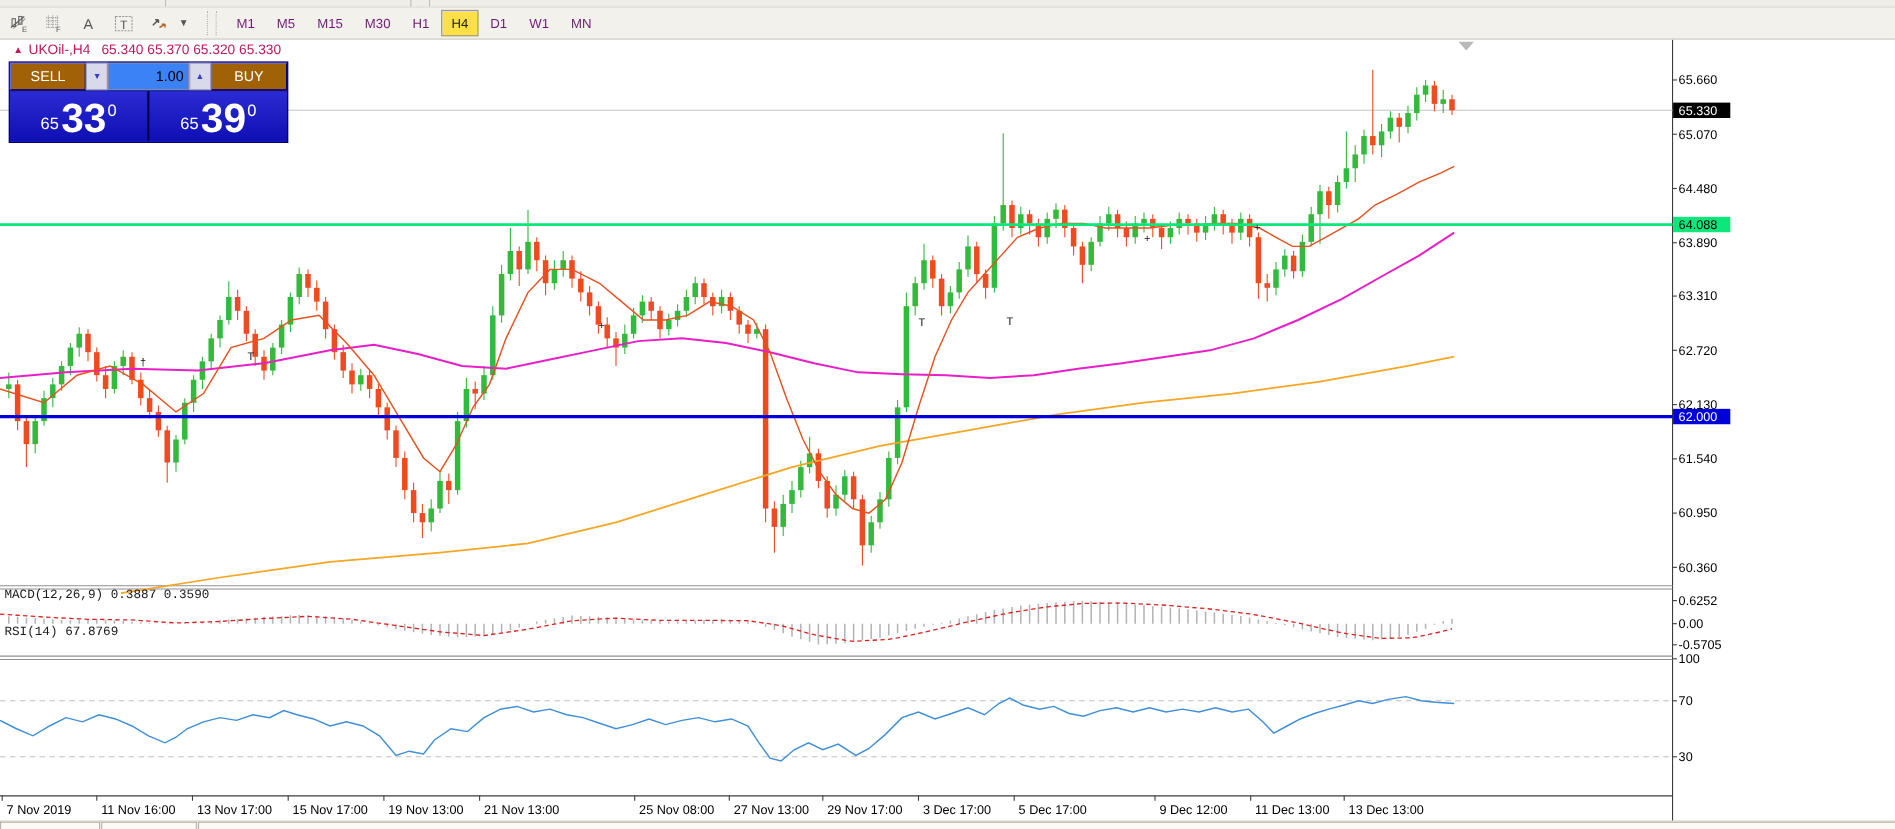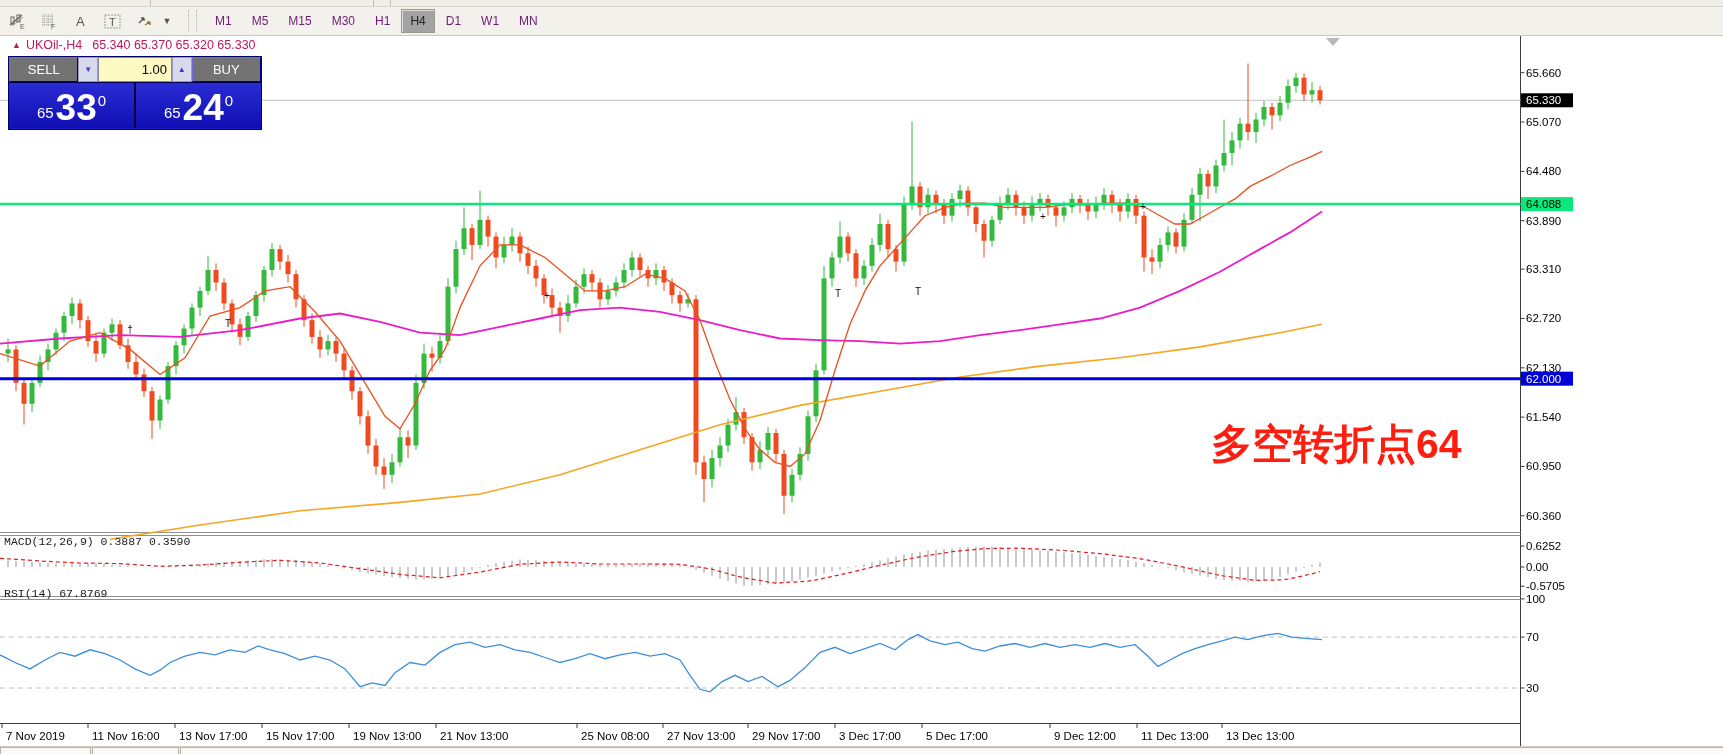--- a/index.html
+++ b/index.html
@@ -9,33 +9,33 @@
   #topstrip{position:absolute;left:0;top:0;width:1723px;height:6px;background:#efeee8;border-bottom:1px solid #d6d4cc;z-index:3;}
   #topstrip .m{position:absolute;top:0;width:1px;height:6px;background:#bdbbb2;}
   
   #toolbar{position:absolute;left:0;top:7px;width:1723px;height:28px;background:#f2f1eb;border-bottom:1px solid #c9c7bf;
     display:flex;align-items:center;z-index:3;}
   .tbtn{width:28px;height:24px;display:flex;align-items:center;justify-content:center;color:#555;margin-left:2px;border:1px solid transparent;}
   .tbtn svg{display:block;}
   .caret{width:14px;height:24px;display:flex;align-items:center;justify-content:center;color:#555;font-size:9px;}
   .handle{width:7px;height:22px;margin:0 8px 0 14px;border-left:1px dotted #b3b1a8;border-right:1px dotted #b3b1a8;}
   .tf{height:22px;padding:0 8px;display:flex;align-items:center;font-size:12px;color:#701a75;border:1px solid transparent;margin:0 1px;}
-  .tf.active{background:#a3a3a3;border:1px solid #9a9890;box-shadow:inset 1px 1px 0 #dddbd3;color:#222;}
+  .tf.active{background:#fde047;border:1px solid #9a9890;box-shadow:inset 1px 1px 0 #dddbd3;color:#222;}
   
   #hdr{position:absolute;left:12px;top:38px;z-index:3;font-size:12.5px;color:#be185d;white-space:nowrap;}
   #hdr .arr{font-size:9px;position:relative;top:-1px;margin-right:5px;}
   #hdr .vals{margin-left:10px;}
   
   #trade{position:absolute;left:8px;top:56px;width:252px;height:72px;z-index:3;border:1px solid #000066;background:#1a1ac6;}
   #trow1{display:flex;height:25px;border-bottom:1px solid #000055;}
-  .obtn{width:73px;background:#737373;border:1px solid #6a6ae6;border-bottom-color:#000080;border-right-color:#000080;
+  .obtn{width:73px;background:#a16207;border:1px solid #6a6ae6;border-bottom-color:#000080;border-right-color:#000080;
     color:#fff;font-size:13px;display:flex;align-items:center;justify-content:center;}
   .spin{width:19px;background:#d9d9ec;border:1px solid #9b9bc6;display:flex;align-items:center;justify-content:center;
     color:#3a3ac8;font-size:8px;}
-  #vol{width:64px;background:#fef9c3;border:1px solid #8888aa;color:#000;font-size:13px;text-align:right;padding:0 4px;outline:none;}
+  #vol{width:64px;background:#3b82f6;border:1px solid #8888aa;color:#000;font-size:13px;text-align:right;padding:0 4px;outline:none;}
   #trow2{display:flex;height:45px;}
   .pcell{flex:1;background:linear-gradient(#2b2bd4,#0f0fb4);color:#fff;display:flex;align-items:flex-end;justify-content:center;
     padding-bottom:3px;}
   .pcell.left{border-right:2px solid #00003c;}
   .psm{font-size:15px;margin:0 2px 4px 0;}
   .pbig{font-size:37px;line-height:34px;font-weight:bold;}
   .psup{font-size:15px;margin:0 0 16px 1px;}
   
   .plabel{position:absolute;z-index:3;font-size:11.5px;color:#1a1a1a;white-space:nowrap;font-family:Liberation Mono, monospace;}
   
@@ -720,30 +720,29 @@
       <div class="obtn">BUY</div>
     </div>
     <div id="trow2">
       <div class="pcell left">
         <span class="psm">65</span>
         <span class="pbig">33</span>
         <span class="psup">0</span>
       </div>
       <div class="pcell">
         <span class="psm">65</span>
-        <span class="pbig">24</span>
+        <span class="pbig">39</span>
         <span class="psup">0</span>
       </div>
     </div>
   </div>
 
   <div class="plabel" style="left:4px;top:535px">MACD(12,26,9) 0.3887 0.3590</div>
-  <div class="plabel" style="left:4px;top:587px">RSI(14) 67.8769</div>
-
-  <div id="anno" style="color: rgb(254, 30, 16);">多空转折点64</div>
+  <div class="plabel" style="left:4px;top:568px">RSI(14) 67.8769</div>
+
 
   <div id="statusbar">
     <div class="seg" style="left:0;width:89px"></div>
     <div class="seg" style="left:92px;width:85px"></div>
     <div class="seg" style="left:180px;width:1542px"></div>
   </div>
 
 </div>
 
 </body></html>

